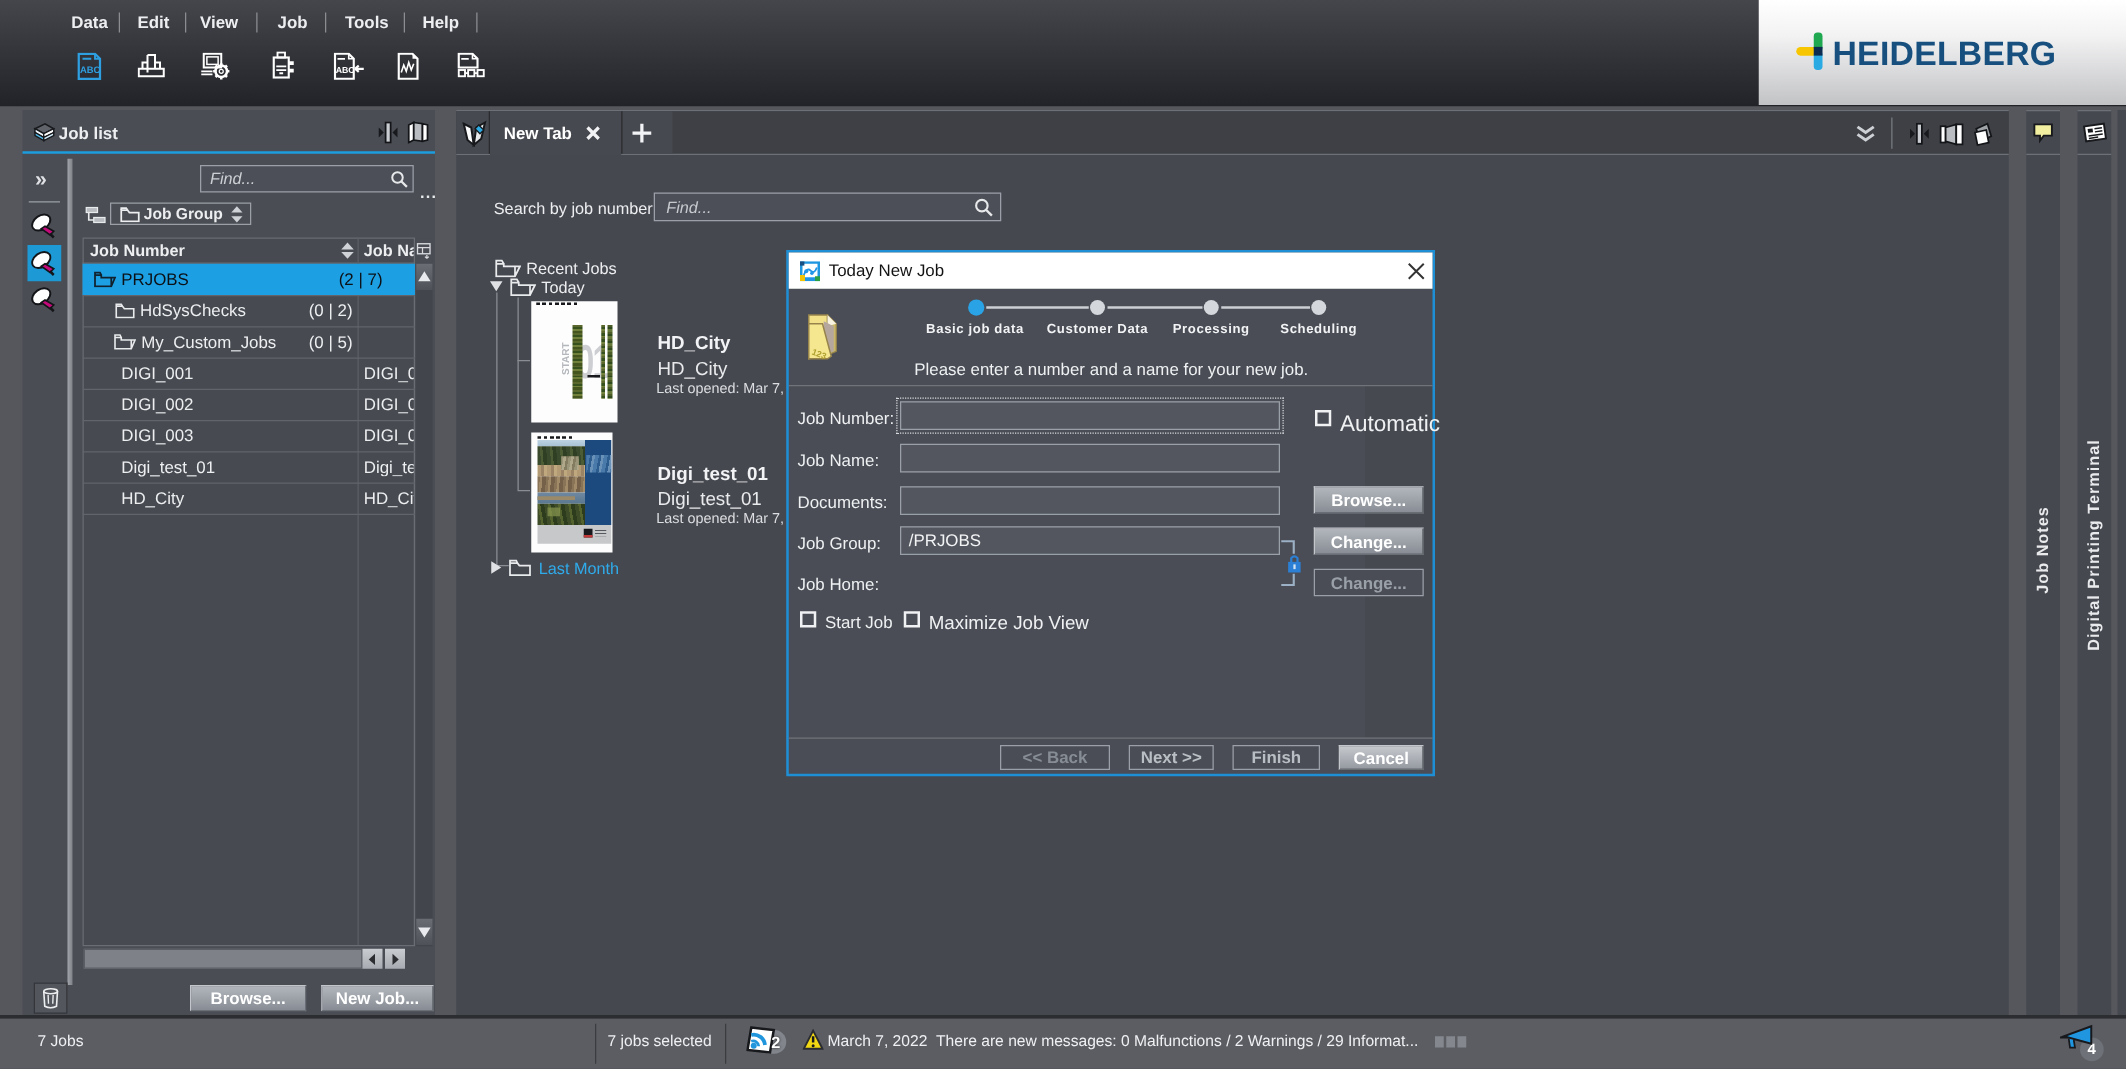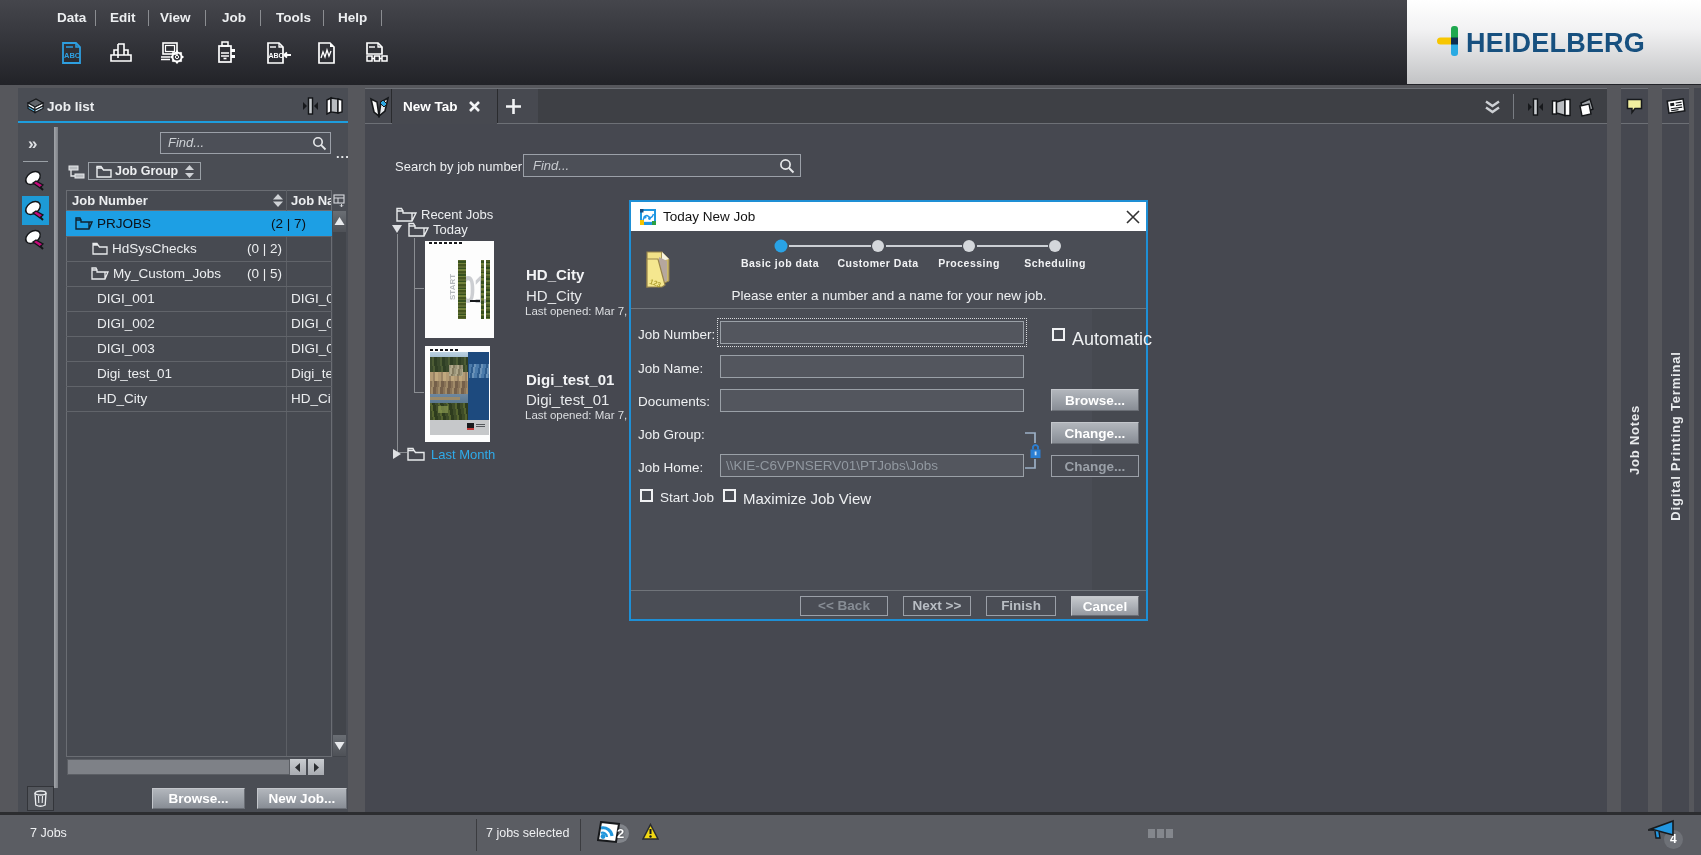--- a/index.html
+++ b/index.html
@@ -268,20 +268,21 @@
   <path d="M4 8 A 9 9 0 0 1 15 16" fill="none" stroke="#2196dc" stroke-width="3"></path>
   <path d="M4 13 A 4.5 4.5 0 0 1 10 17" fill="none" stroke="#2196dc" stroke-width="2.2"></path>
   <circle cx="6" cy="16.5" r="2.4" fill="#2196dc"></circle>
 </svg>
 <div class="abs" style="left:617px;top:826px;color:#fff;font-size:13px;font-weight:bold;text-shadow:0 0 2px #17191c;">2</div>
 <svg class="abs" style="left:642px;top:823px;" width="17" height="18" viewBox="0 0 17 18">
   <path d="M8.5 1.5 L16 16 L1 16 Z" fill="#f2d812" stroke="#2a2c30" stroke-width="1.5"></path>
   <path d="M8.5 6 L8.5 11" stroke="#17191c" stroke-width="2"></path>
   <circle cx="8.5" cy="13.5" r="1.2" fill="#17191c"></circle>
 </svg>
+<div class="abs" style="left:662px;top:826px;color:#eff0f2;font-size:12.5px;">March 7, 2022&nbsp;&nbsp;There are new messages: 0 Malfunctions / 2 Warnings / 29 Informat...</div>
 <div class="abs" style="left:1148px;top:829px;width:7px;height:9px;background:#84878d;"></div>
 <div class="abs" style="left:1157px;top:829px;width:7px;height:9px;background:#84878d;"></div>
 <div class="abs" style="left:1166px;top:829px;width:7px;height:9px;background:#84878d;"></div>
 <div class="abs" style="left:1664px;top:830px;width:19px;height:19px;border-radius:50%;background:#6e7177;"></div>
 <div class="abs" style="left:1670px;top:832px;color:#fff;font-size:12px;font-weight:bold;">4</div>
 <svg class="abs" style="left:1646px;top:819px;" width="30" height="27" viewBox="0 0 30 27">
   <path d="M27 2 L5 10 L27 16 Z" fill="#2196e0" stroke="#17191c" stroke-width="1.6"></path>
   <path d="M9 12 L10 19 L14 19 L13 13" fill="#2196e0" stroke="#17191c" stroke-width="1.4"></path>
   <path d="M2 11 L8 11" stroke="#17191c" stroke-width="1.6"></path>
 </svg>
@@ -457,21 +458,21 @@
 
   <div class="abs" style="left:7px;top:125px;color:#eef0f2;font-size:13.5px;">Job Number:</div>
   <div class="abs" style="left:7px;top:159px;color:#eef0f2;font-size:13.5px;">Job Name:</div>
   <div class="abs" style="left:7px;top:192px;color:#eef0f2;font-size:13.5px;">Documents:</div>
   <div class="abs" style="left:7px;top:225px;color:#eef0f2;font-size:13.5px;">Job Group:</div>
   <div class="abs" style="left:7px;top:258px;color:#eef0f2;font-size:13.5px;">Job Home:</div>
 
   <div class="abs" style="left:89px;top:119px;width:304px;height:23px;background:#53565e;border:1px solid #9aa0a7;outline:1px dotted #d8dadd;outline-offset:2px;"></div>
   <div class="abs" style="left:89px;top:153px;width:304px;height:23px;background:#53565e;border:1px solid #9aa0a7;"></div>
   <div class="abs" style="left:89px;top:187px;width:304px;height:23px;background:#53565e;border:1px solid #9aa0a7;"></div>
-  <div class="abs" style="left:89px;top:252px;width:304px;height:23px;background:#53565e;border:1px solid #9aa0a7;color:#9198a0;font-size:13.5px;line-height:22px;padding-left:5px;">\\KIE-C6VPNSERV01\PTJobs\Jobs</div>
+  <div class="abs" style="left:89px;top:219px;width:304px;height:23px;background:#53565e;border:1px solid #9aa0a7;color:#f2f3f5;font-size:13.5px;line-height:22px;padding-left:6px;">/PRJOBS</div>
   <div class="abs" style="left:461px;top:107px;width:54px;height:281px;background:rgba(0,0,0,0.05);"></div>
 
   <div class="abs cb" style="left:421px;top:126px;"></div>
   <div class="abs" style="left:441px;top:127px;color:#eef0f2;font-size:18px;">Automatic</div>
 
   <div class="abs raised" style="left:420px;top:187px;width:88px;height:22px;line-height:21px;">Browse...</div>
   <div class="abs raised" style="left:420px;top:220px;width:88px;height:22px;line-height:21px;">Change...</div>
   <div class="abs flatbtn" style="left:420px;top:253px;width:88px;height:22px;line-height:21px;color:#9aa0a8;">Change...</div>
 
   <svg class="abs" style="left:392px;top:228px;" width="24" height="42" viewBox="0 0 24 42">

